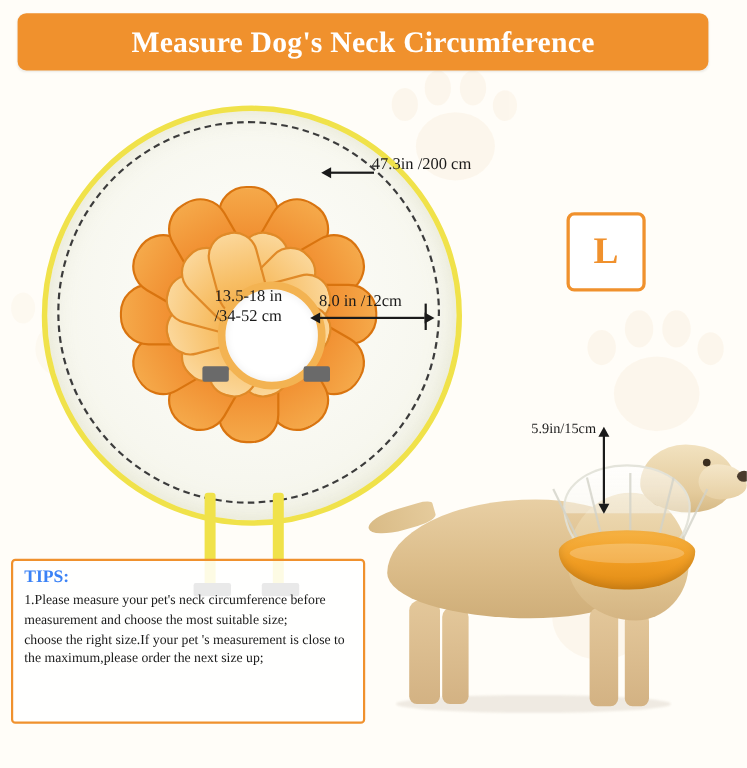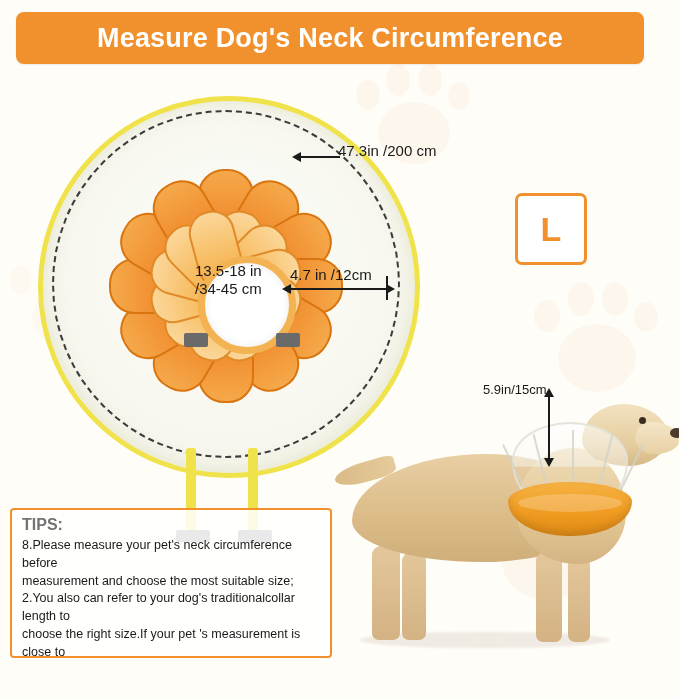--- a/index.html
+++ b/index.html
@@ -12,20 +12,21 @@
     background: #ffffff;
     font-family: "Liberation Sans", sans-serif;
     overflow: hidden;
   }
   .page {
     position: relative;
     width: 679px;
     height: 698px;
     background: #fffdf8;
     overflow: hidden;
+    font-family: Liberation Serif, serif;
   }
 
   
   .paw {
     position: absolute;
     opacity: 0.55;
   }
   .paw .pad {
     position: absolute;
     background: #fbf2e4;
@@ -201,21 +202,21 @@
     top: 508px;
     width: 322px;
     height: 150px;
     border: 2px solid #f0912d;
     border-radius: 4px;
     background: rgba(255,255,255,0.85);
     padding: 6px 8px 6px 10px;
     box-sizing: border-box;
   }
   .tips-title {
-    color: #737373;
+    color: #3b82f6;
     font-size: 16px;
     font-weight: bold;
     margin-bottom: 3px;
   }
   .tips-line {
     color: #1a1a1a;
     font-size: 12.5px;
     line-height: 1.42;
   }
 
@@ -440,27 +441,27 @@
     <div class="strap" style="left:232px; top:370px; width:10px; height:86px;"></div>
     <div class="clip" style="left:160px; top:452px; width:34px; height:12px;"></div>
     <div class="clip" style="left:222px; top:452px; width:34px; height:12px;"></div>
   </div>
 
   <div class="arrow-line" style="left:300px; top:156px; width:40px;"></div>
   <div class="arrow-head left" style="left:292px; top:152px;"></div>
   <div class="measure-label m-outer">47.3in /200 cm</div>
 
   <div class="measure-label m-neck">13.5-18 in
-/34-45 cm</div>
+/34-52 cm</div>
 
   <div class="arrow-line" style="left:290px; top:288px; width:96px;"></div>
   <div class="arrow-head left" style="left:282px; top:284px;"></div>
   <div class="arrow-head right" style="left:386px; top:284px;"></div>
   <div class="vline" style="left:386px; top:276px; height:24px;"></div>
-  <div class="measure-label m-width">4.7 in /12cm</div>
+  <div class="measure-label m-width">8.0 in /12cm</div>
 
   <div class="dog-scene">
     <div class="ground-shadow"></div>
     <div class="tail"></div>
     <div class="leg back1"></div>
     <div class="leg back2"></div>
     <div class="dog-body"></div>
     <div class="leg front1"></div>
     <div class="leg front2"></div>
     <div class="dog-chest"></div>
@@ -479,19 +480,19 @@
     <div class="dog-collar-band"></div>
   </div>
 
   <div class="vline" style="left:548px; top:396px; height:62px;"></div>
   <div class="arrow-head up" style="left:544px; top:388px;"></div>
   <div class="arrow-head down" style="left:544px; top:458px;"></div>
   <div class="measure-label m-dog">5.9in/15cm</div>
 
   <div class="tips-box">
     <div class="tips-title">TIPS:</div>
-    <div class="tips-line">8.Please measure your pet's neck circumference before</div>
+    <div class="tips-line">1.Please measure your pet's neck circumference before</div>
     <div class="tips-line">measurement and choose the most suitable size;</div>
-    <div class="tips-line">2.You also can refer to your dog's traditionalcollar length to</div>
     <div class="tips-line">choose the right size.If your pet 's measurement is close to</div>
+    <div class="tips-line">the maximum,please order the next size up;</div>
   </div>
 
 </div>
 
 </body></html>

